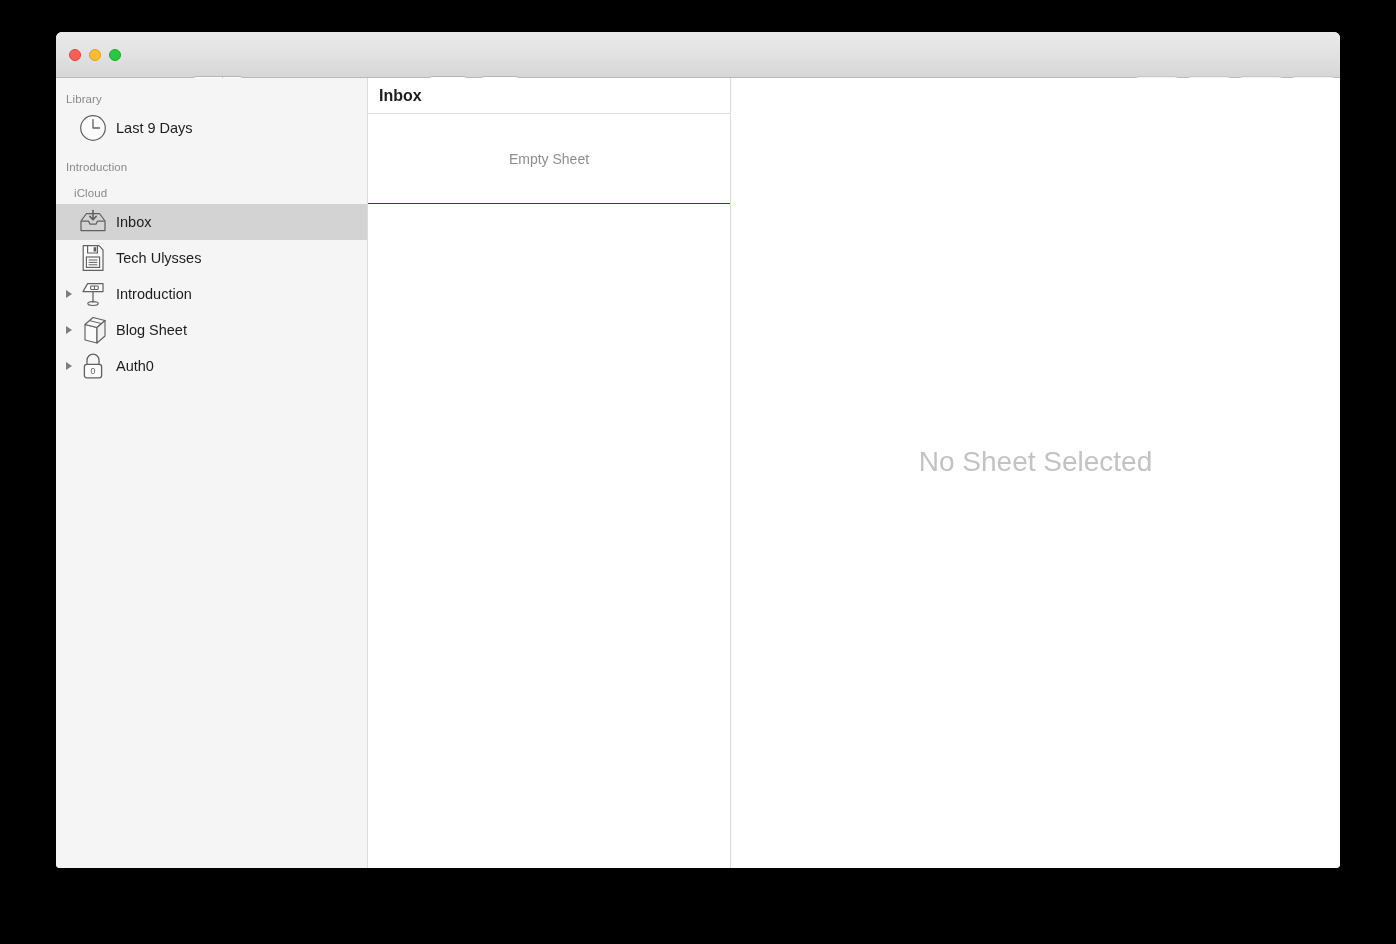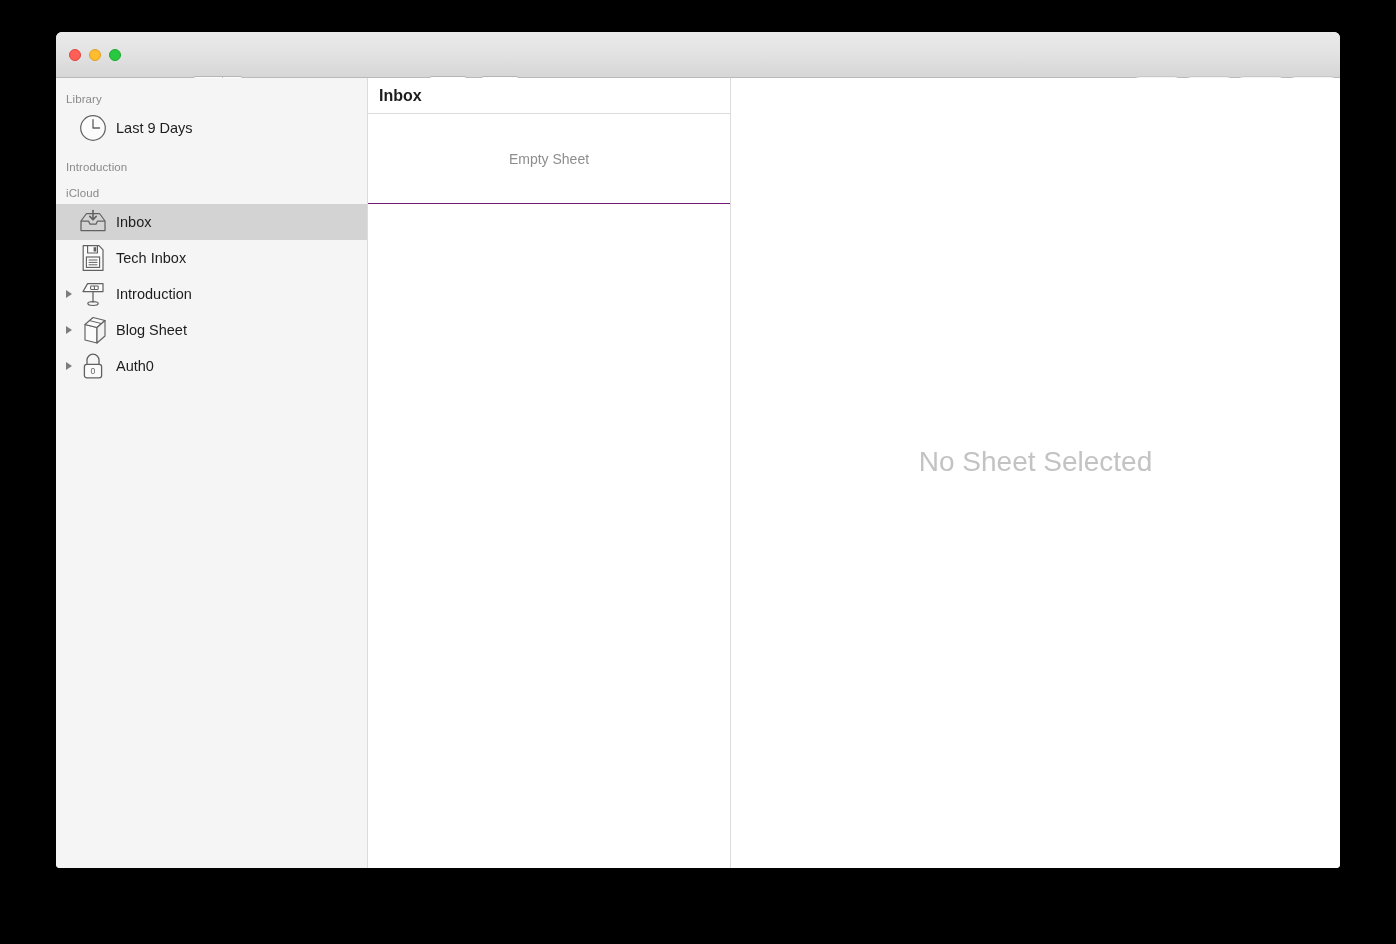--- a/index.html
+++ b/index.html
@@ -114,21 +114,21 @@
   .section-label {
     font-size: 11.5px;
     color: #8a8a8a;
     padding-left: 10px;
     height: 22px;
     line-height: 22px;
     letter-spacing: 0.1px;
   }
   #sec-library      { margin-top: 10px; }
   #sec-introduction { margin-top: 10px; }
-  #sec-icloud       { margin-top: 4px; }
+  #sec-icloud       { margin-top: 4px; margin-left: 8px; }
 
   .row {
     height: 36px;
     display: flex;
     align-items: center;
     padding-left: 8px;
     box-sizing: border-box;
     position: relative;
   }
   .row.selected { background: #d3d3d3; }
@@ -362,21 +362,21 @@
         <svg width="24" height="28" viewBox="0 0 24 28">
           <path d="M2.2 1.6 L18 1.6 L22 5.8 L22 26.4 L2.2 26.4 Z" fill="#fbfbfb" stroke="#616161" stroke-width="1.2" stroke-linejoin="round"></path>
           <path d="M6.6 1.6 L6.6 9 L16.4 9 L16.4 1.6" fill="none" stroke="#616161" stroke-width="1.15" stroke-linejoin="round"></path>
           <rect x="12.6" y="3.2" width="2.6" height="4.3" fill="#616161"></rect>
           <rect x="5.4" y="13" width="13.2" height="10.4" fill="none" stroke="#616161" stroke-width="1.15"></rect>
           <line x1="7.6" y1="16" x2="16.4" y2="16" stroke="#616161" stroke-width="1"></line>
           <line x1="7.6" y1="18.4" x2="16.4" y2="18.4" stroke="#616161" stroke-width="1"></line>
           <line x1="7.6" y1="20.8" x2="16.4" y2="20.8" stroke="#616161" stroke-width="1"></line>
         </svg>
       </div>
-      <div class="row-label">Tech Inbox</div>
+      <div class="row-label">Tech Ulysses</div>
     </div>
 
 
     <div class="row">
       <div class="disclosure">
           <div class="tri"></div>
         </div>
       <div class="row-icon">
         <svg width="28" height="28" viewBox="0 0 28 28">
           <path d="M4 11.6 L8.6 3.6 L24 3.6 L24 11.6 Z" fill="#fbfbfb" stroke="#616161" stroke-width="1.2" stroke-linejoin="round"></path>

